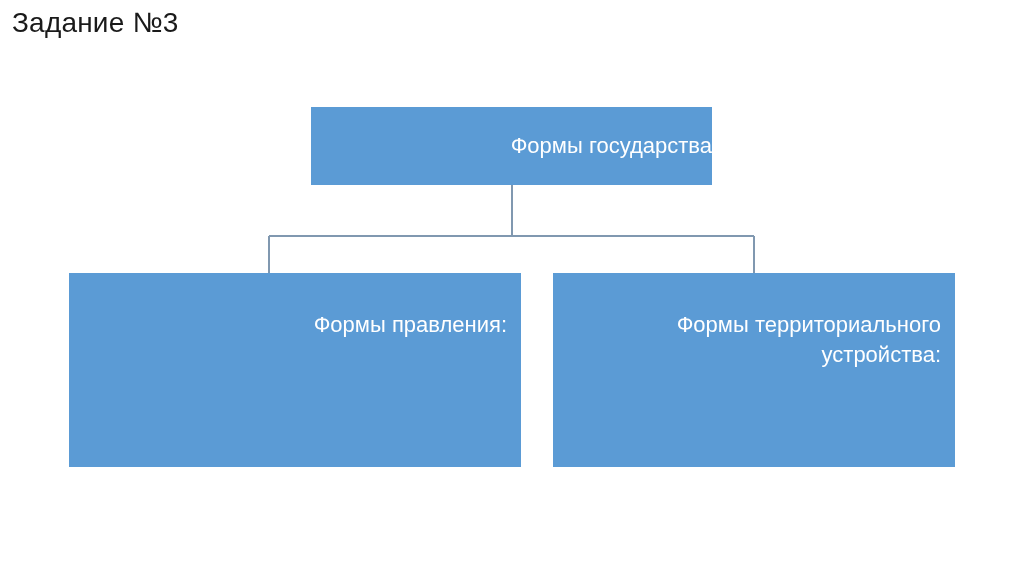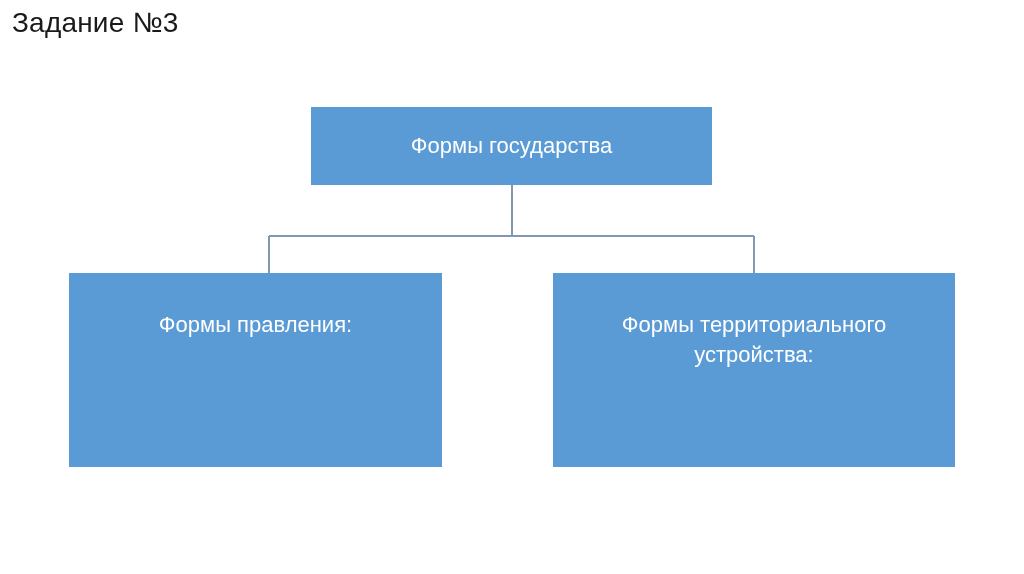--- a/index.html
+++ b/index.html
@@ -46,21 +46,21 @@
     height: 574px;
     pointer-events: none;
   }
 
   
   .node {
     position: absolute;
     background: #5b9bd5;
     box-sizing: border-box;
     color: #ffffff;
-    text-align: center;
+    text-align: right;
   }
   .node-root {
     left: 311px;
     top: 107px;
     width: 401px;
     height: 78px;
     display: flex;
     align-items: center;
     justify-content: center;
   }
@@ -69,21 +69,21 @@
     line-height: 28px;
     width: 100%;
   }
   .node-child {
     top: 273px;
     height: 194px;
     padding-top: 37px;
   }
   .node-left {
     left: 69px;
-    width: 373px;
+    width: 452px;
   }
   .node-right {
     left: 553px;
     width: 402px;
   }
   .node-child .node-text {
     font-size: 22px;
     line-height: 30px;
     padding: 0 14px;
   }

